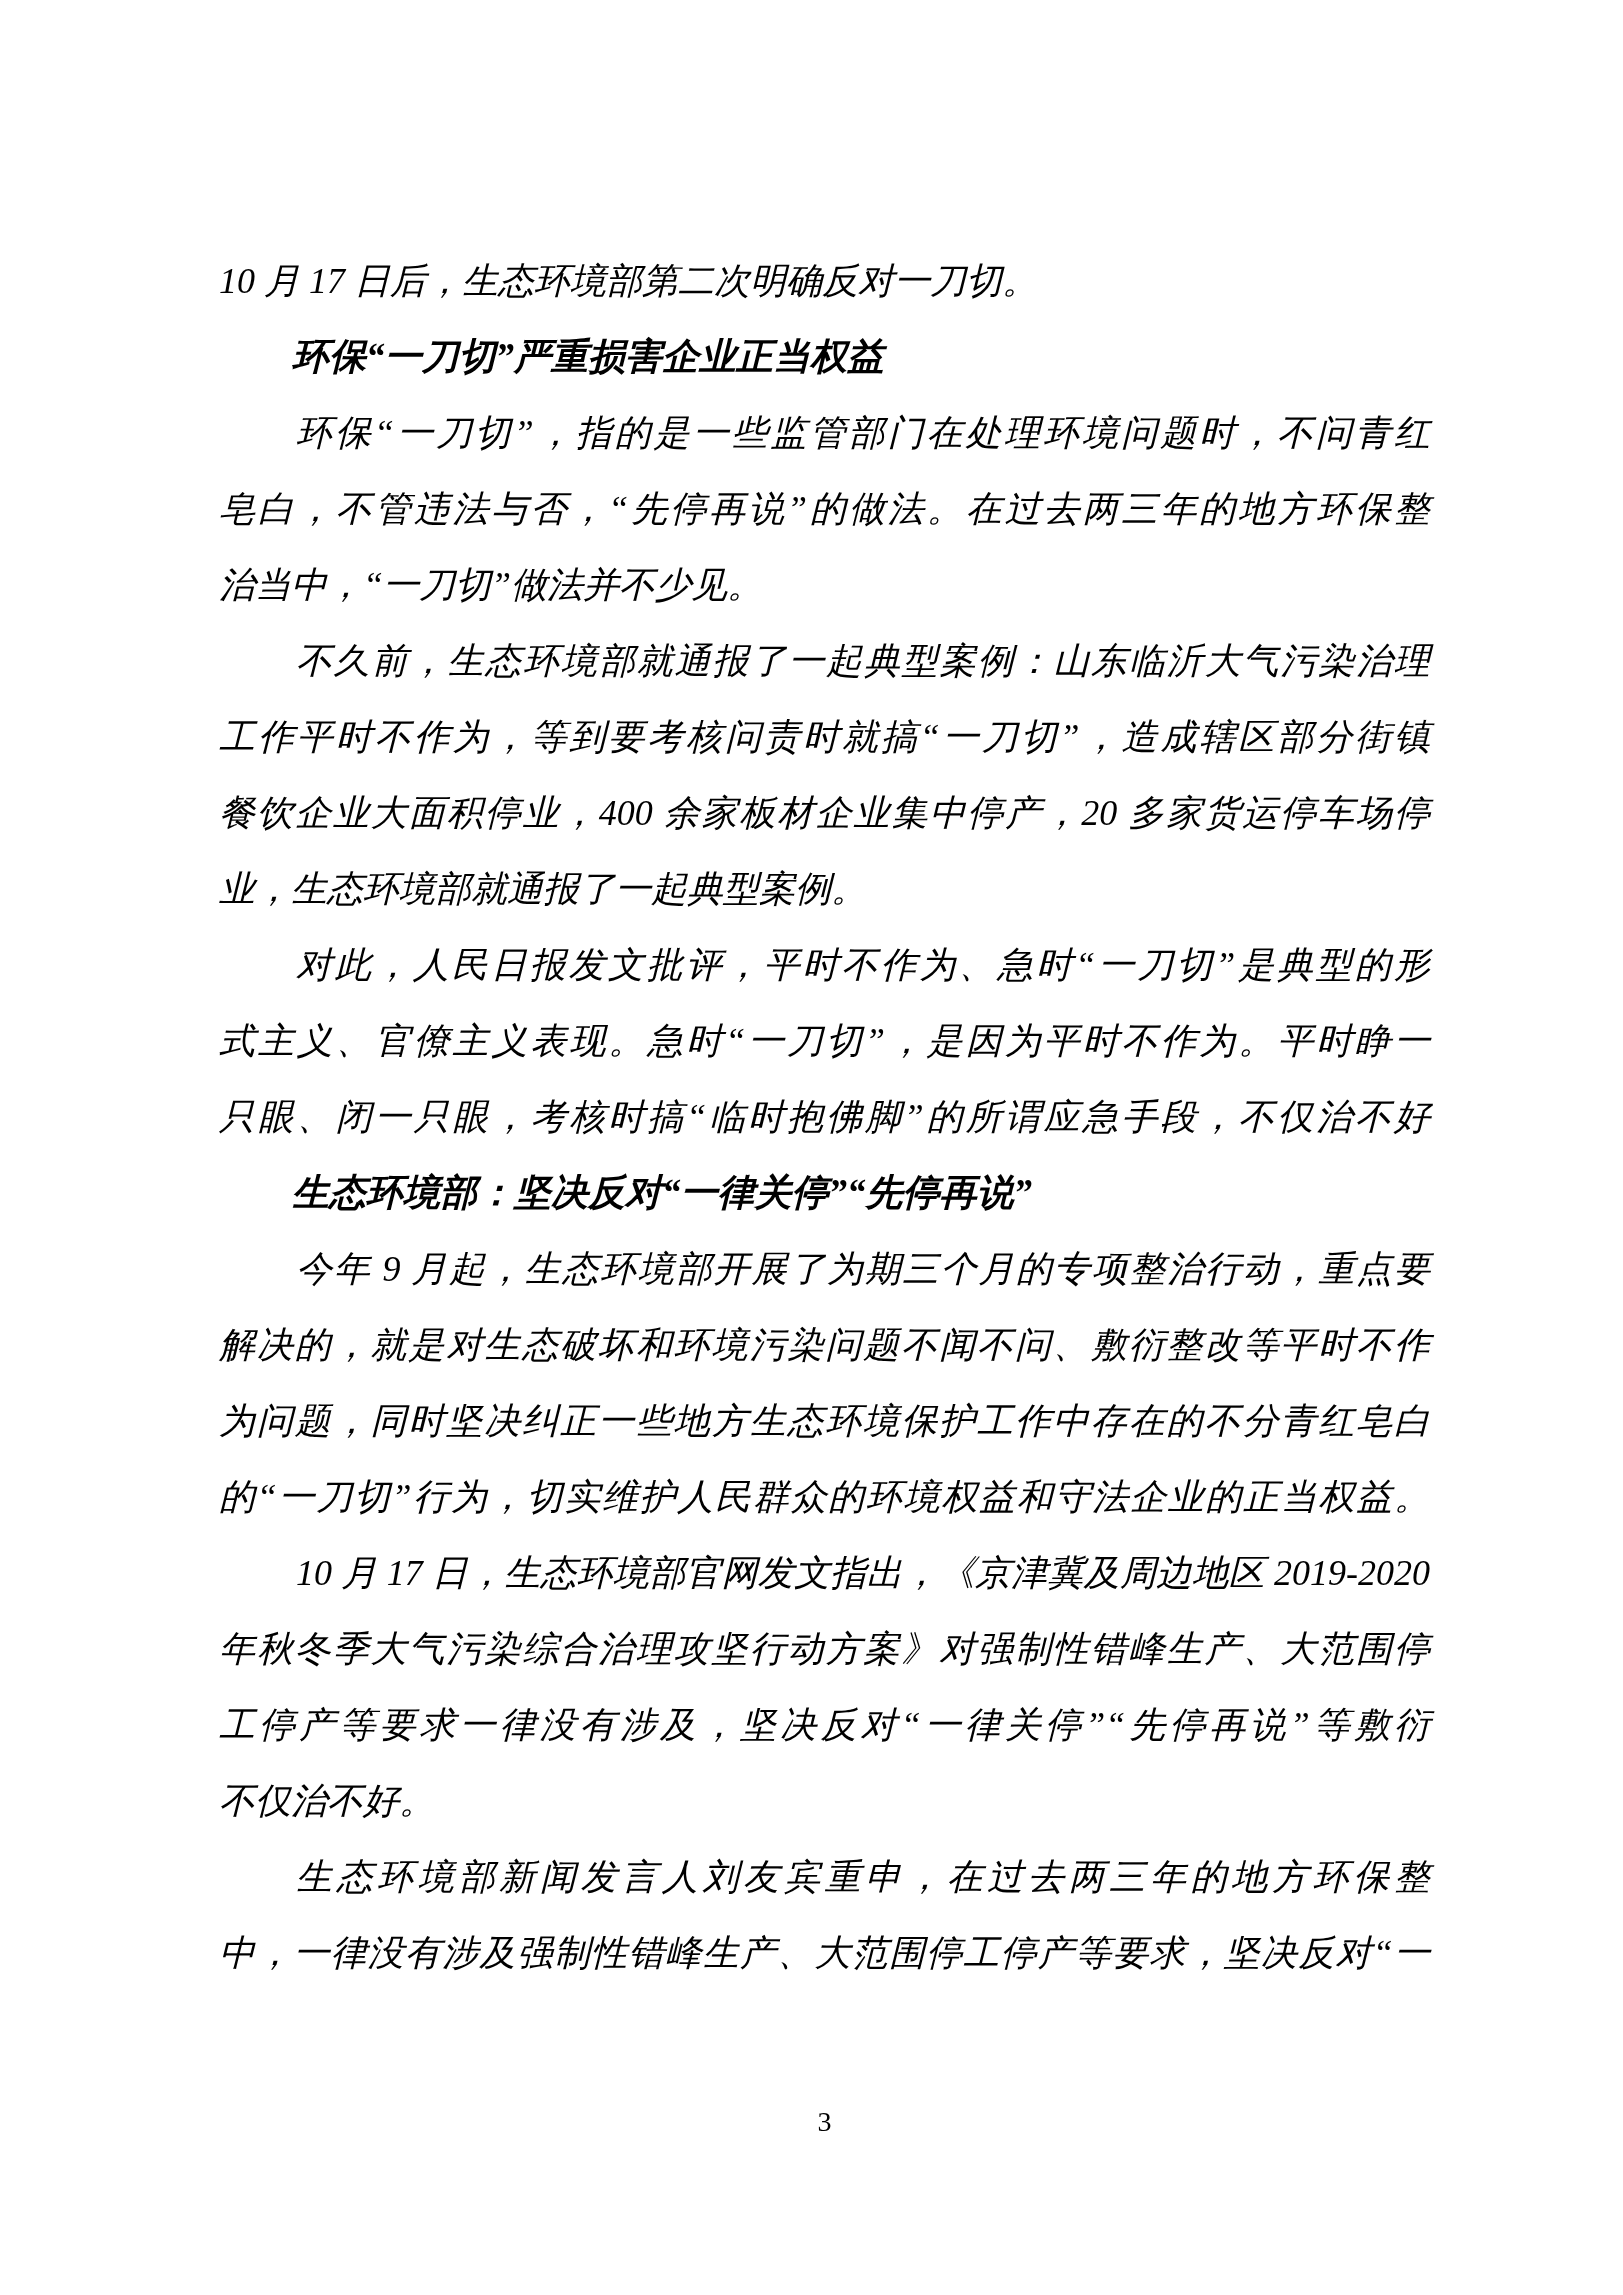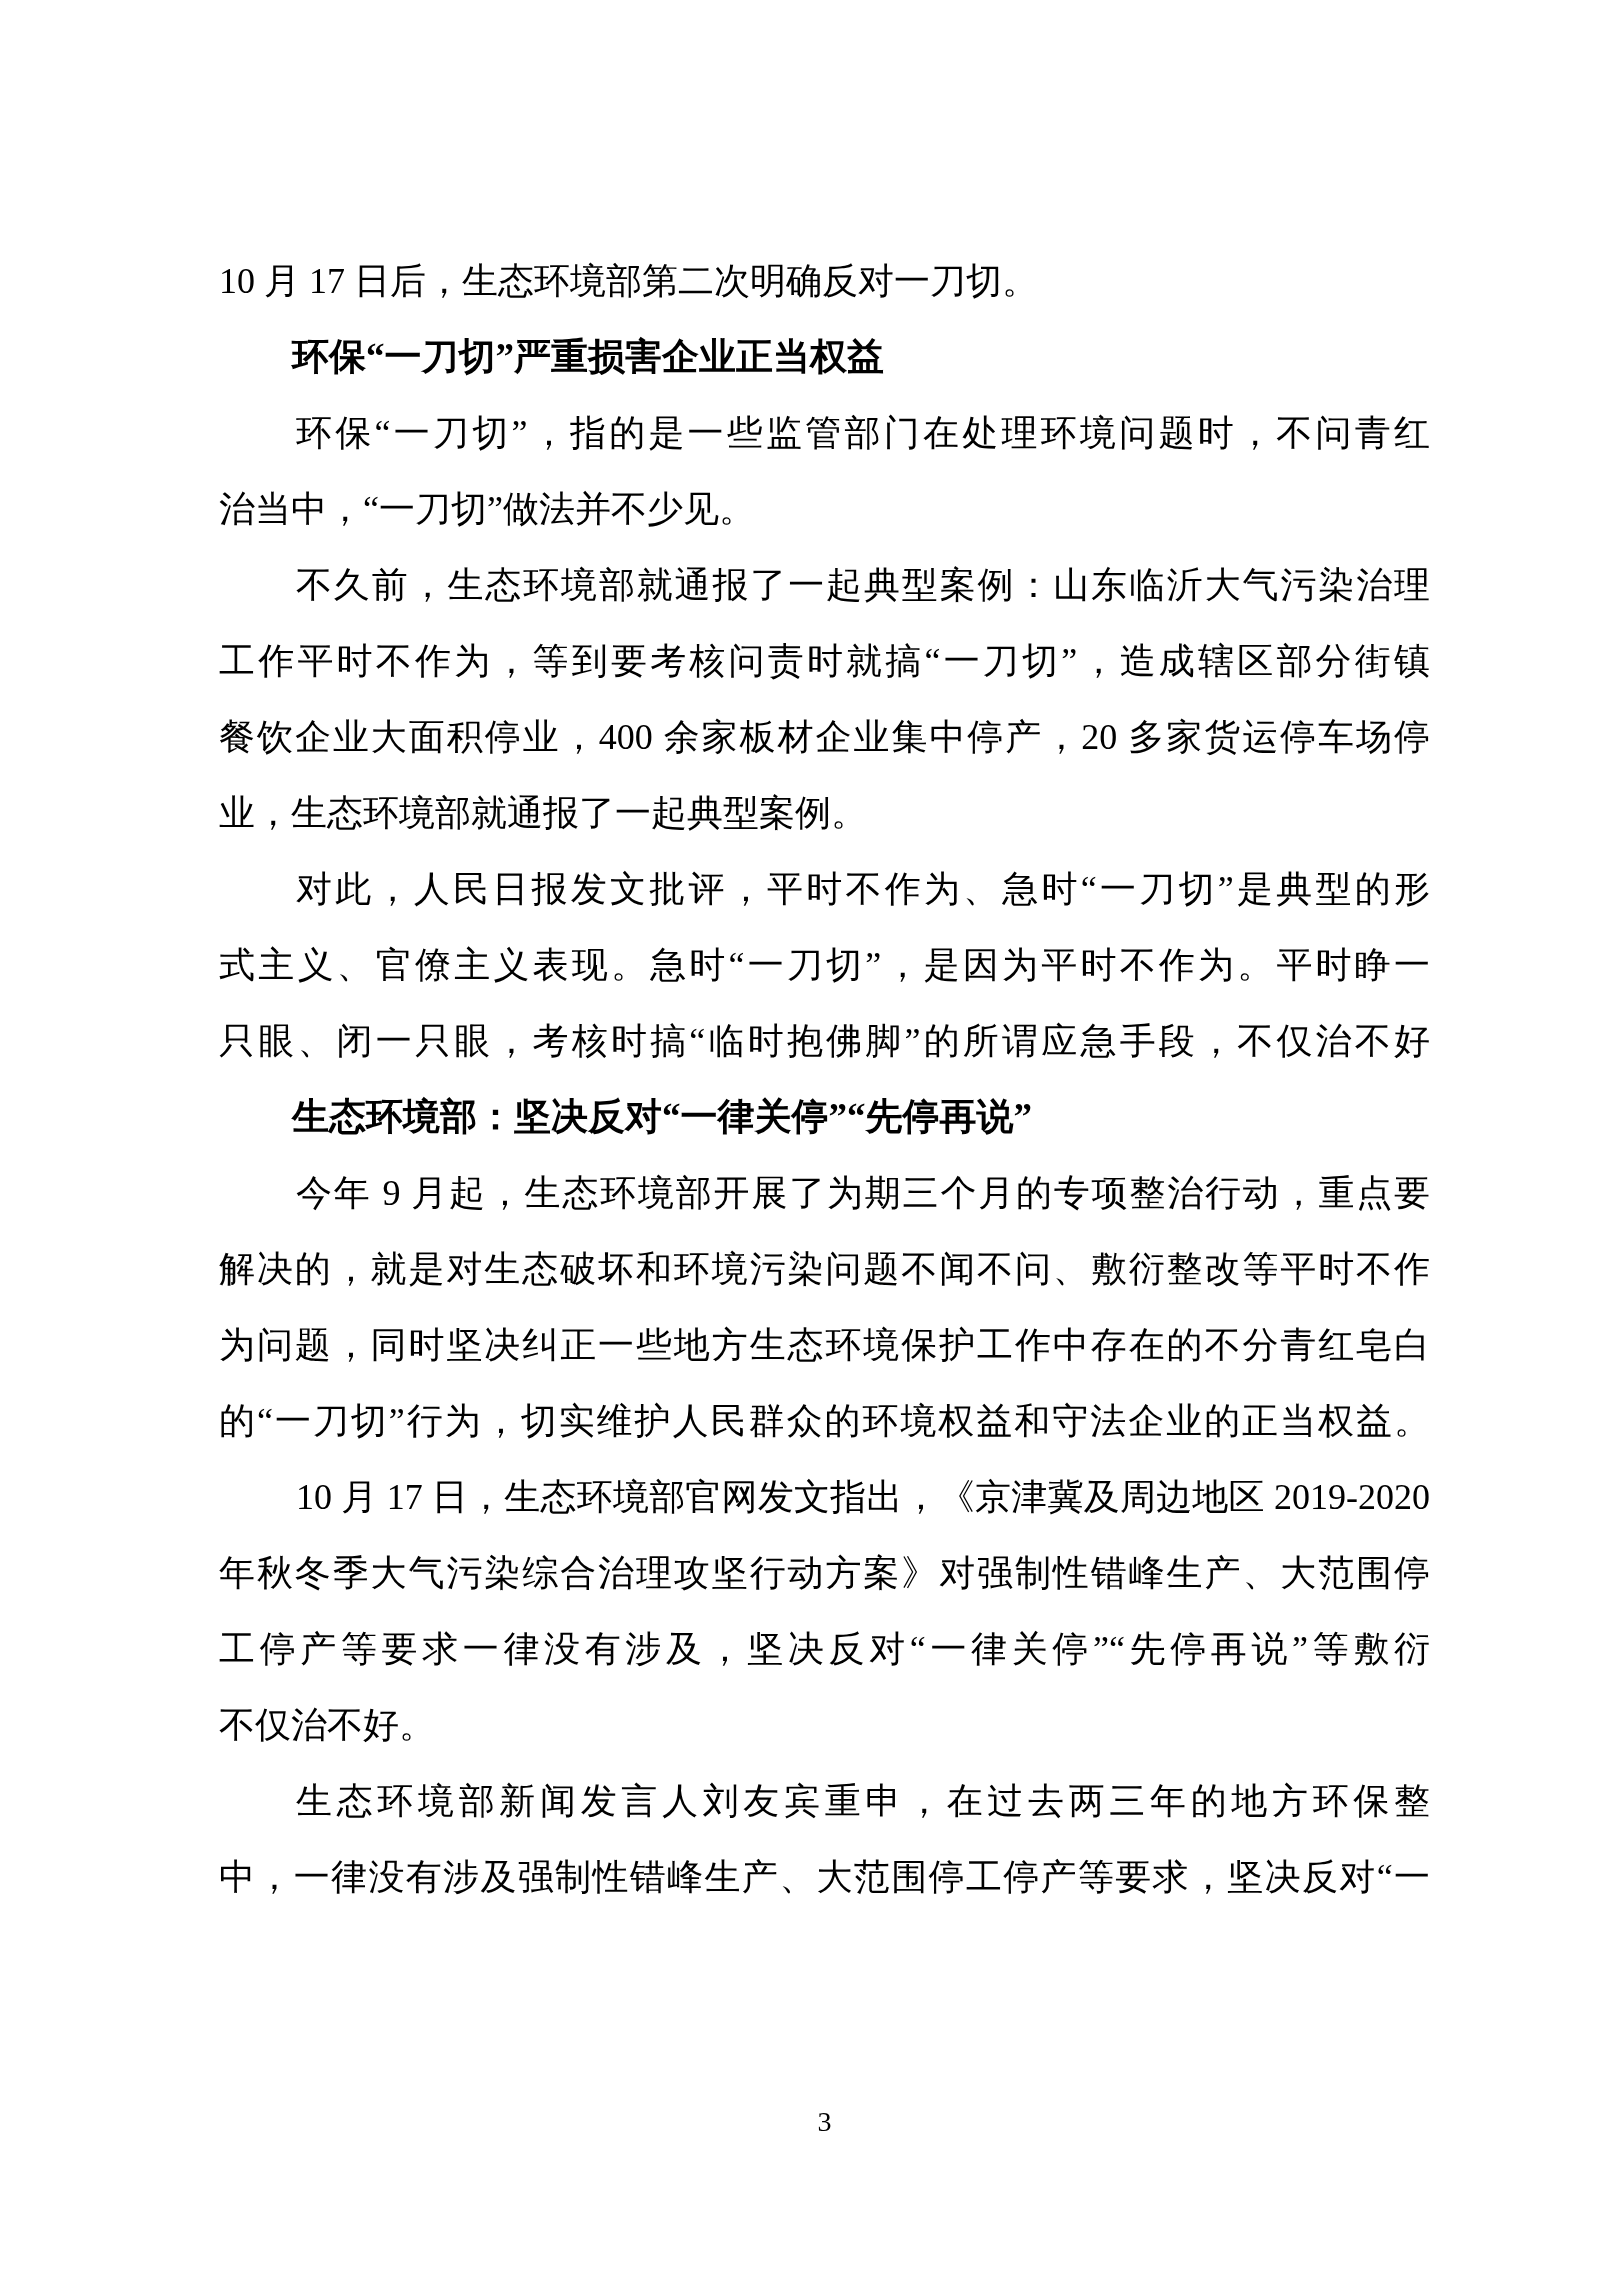--- a/index.html
+++ b/index.html
@@ -23,20 +23,21 @@
     width: 1211px;
   }
   .line {
     height: 76px;
     line-height: 76px;
     font-size: 36px;
     white-space: nowrap;
     text-align: justify;
     text-justify: inter-character;
     text-align-last: left;
+    font-style: italic;
   }
   .line.full,
   .line.first {
     text-align-last: justify;
   }
   .line.first {
     text-indent: 77px;
   }
   .line.end {
     text-align-last: left;
@@ -58,20 +59,21 @@
   }
 </style>
 </head>
 <body>
 
 <div class="page">
   <div class="content" id="lines">
       <div class="line end">10 月 17 日后，生态环境部第二次明确反对一刀切。</div>
       <div class="line heading">环保“一刀切”严重损害企业正当权益</div>
       <div class="line first">环保“一刀切”，指的是一些监管部门在处理环境问题时，不问青红</div>
+      <div class="line full">皂白，不管违法与否，“先停再说”的做法。在过去两三年的地方环保整</div>
       <div class="line end">治当中，“一刀切”做法并不少见。</div>
       <div class="line first">不久前，生态环境部就通报了一起典型案例：山东临沂大气污染治理</div>
       <div class="line full">工作平时不作为，等到要考核问责时就搞“一刀切”，造成辖区部分街镇</div>
       <div class="line full">餐饮企业大面积停业，400 余家板材企业集中停产，20 多家货运停车场停</div>
       <div class="line end">业，生态环境部就通报了一起典型案例。</div>
       <div class="line first">对此，人民日报发文批评，平时不作为、急时“一刀切”是典型的形</div>
       <div class="line full">式主义、官僚主义表现。急时“一刀切”，是因为平时不作为。平时睁一</div>
       <div class="line full">只眼、闭一只眼，考核时搞“临时抱佛脚”的所谓应急手段，不仅治不好</div>
       <div class="line heading">生态环境部：坚决反对“一律关停”“先停再说”</div>
       <div class="line first">今年 9 月起，生态环境部开展了为期三个月的专项整治行动，重点要</div>

